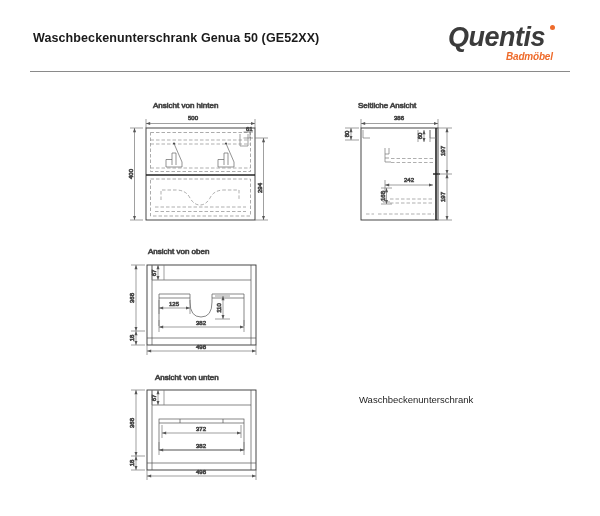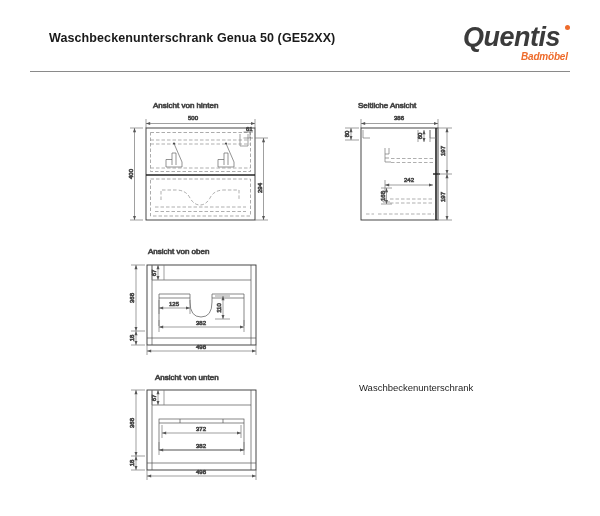--- a/index.html
+++ b/index.html
@@ -18,35 +18,34 @@
 
   
   #header {
     position: absolute;
     left: 0; top: 0;
     width: 600px;
     height: 72px;
   }
   #page-title {
     position: absolute;
-    left: 49px;
+    left: 33px;
     top: 31px;
     font-size: 12.5px;
     font-weight: bold;
     letter-spacing: 0.1px;
     white-space: nowrap;
     text-align: center;
   }
   #logo {
     position: absolute;
     left: 448px;
     top: 22px;
     width: 130px;
     height: 44px;
-    margin-left: 15px;
   }
   #logo-word {
     position: absolute;
     left: 0; top: 0;
     font-size: 27px;
     font-weight: bold;
     font-style: italic;
     color: #3b3b3b;
     letter-spacing: -0.5px;
     line-height: 30px;
@@ -105,21 +104,21 @@
   
   #caption {
     position: absolute;
     left: 359px;
     top: 381px;
     width: 190px;
     font-size: 9.5px;
     line-height: 13.5px;
     color: #1f1f1f;
   }
-  #caption div { white-space: nowrap; }
+  #caption div { white-space: nowrap; margin-top: 12px; }
 </style>
 </head>
 <body>
 
 <div id="header">
   <div id="page-title">Waschbeckenunterschrank Genua 50 (GE52XX)</div>
 
   <div id="logo">
     <div id="logo-word">Quentis</div>
     <div id="logo-dot"></div>

